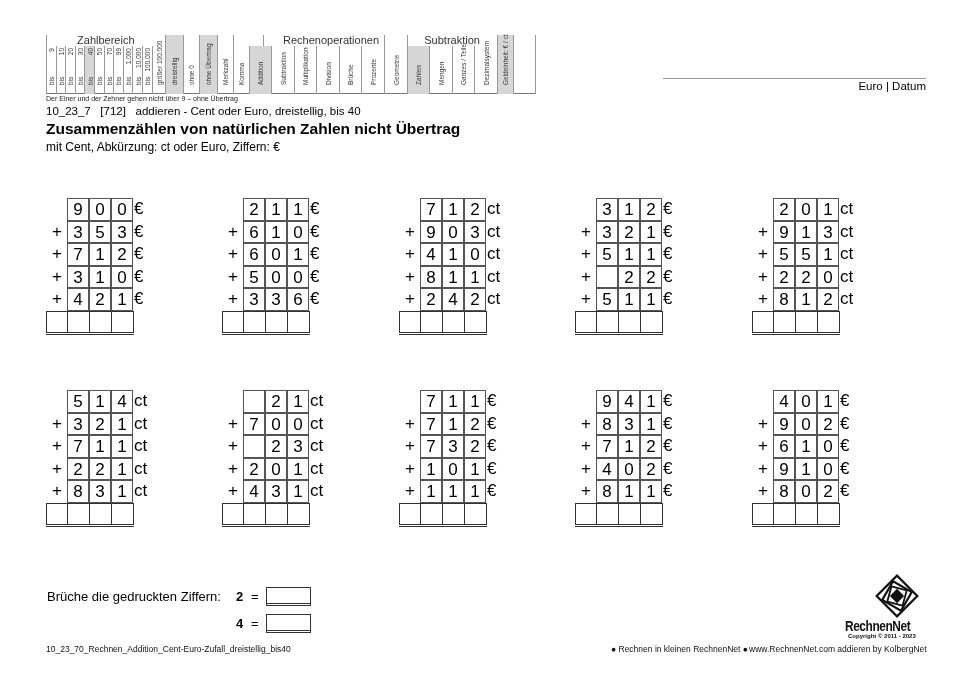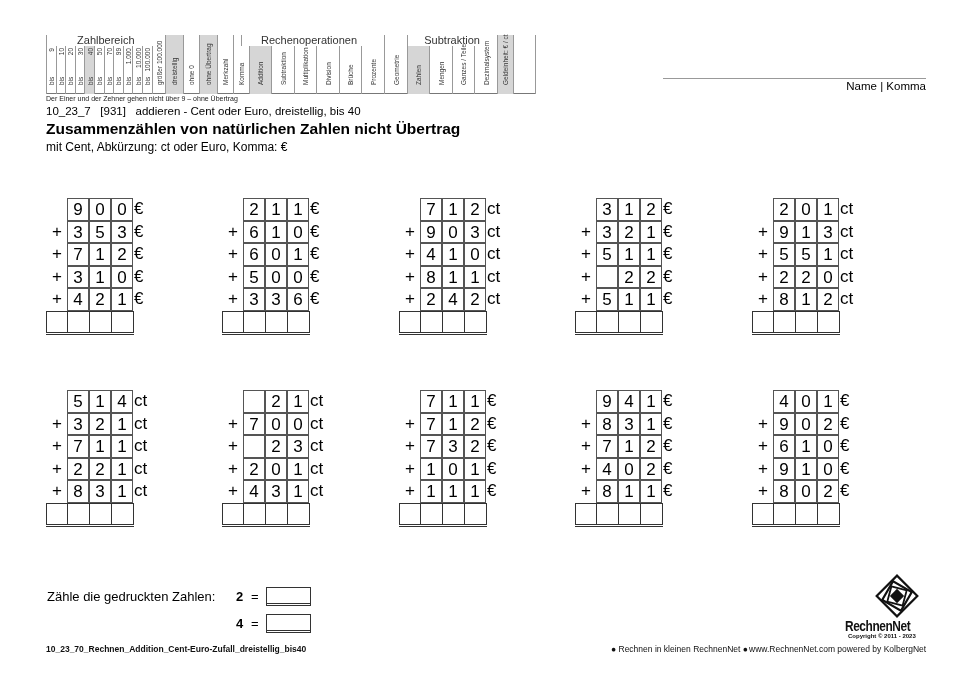--- a/index.html
+++ b/index.html
@@ -30,21 +30,21 @@
   .ocell { font-size:17px; }
   .unit { position:absolute; font-size:17px; line-height:22px; }
   .rescell { position:absolute; width:22px; height:22px; border:1px solid #333; box-sizing:border-box; }
   .resbase { position:absolute; height:3px; border-top:1px solid #333; border-bottom:1px solid #333; box-sizing:border-box; }
 
   .countlbl { position:absolute; left:47px; top:589px; font-size:13px; }
   .cnum { position:absolute; font-size:13px; font-weight:bold; }
   .ceq { position:absolute; font-size:13px; }
   .cbox { position:absolute; width:45px; height:19px; border:1px solid #333; border-bottom:3px double #333; box-sizing:border-box; }
 
-  .fname { position:absolute; left:46px; top:644px; font-size:8.5px; color:#111;font-weight:bold; }
+  .fname { position:absolute; left:46px; top:644px; font-size:8.5px; color:#111; }
   .slogan { position:absolute; left:611px; top:644px; font-size:8.5px; color:#111; }
   .www { position:absolute; left:749px; top:644px; font-size:8.5px; color:#111; }
   .logo { position:absolute; left:872px; top:572px; }
   .brand { position:absolute; left:845px; top:618px; font-size:14px; font-weight:bold; transform:scaleX(0.85); transform-origin:0 0; color:#111; letter-spacing:-0.5px;}
   .copy { position:absolute; left:848px; top:633px; font-size:6px; font-weight:bold; color:#111; }
 </style>
 </head>
 <body>
 
 <div class="hdr" id="hdr" style="width: 489.6px;">
@@ -123,21 +123,21 @@
     </div>
     <div class="hcol" style="left: 270.1px; width: 22.5px;">
       <span class="vt">Division</span>
     </div>
     <div class="hcol" style="left: 292.6px; width: 22.5px;">
       <span class="vt">Brüche</span>
     </div>
     <div class="hcol" style="left: 315.1px; width: 22.5px;">
       <span class="vt">Prozente</span>
     </div>
-    <div class="hgroup" style="left: 195px; width: 135px;">Rechenoperationen</div>
+    <div class="hgroup" style="left: 217px; width: 135px;">Rechenoperationen</div>
     <div class="hcol tall" style="left: 337.6px; width: 23px;">
       <span class="vt">Geometrie</span>
     </div>
     <div class="hcol sel" style="left: 360.6px; width: 22.5px;">
       <span class="vt">Zahlen</span>
     </div>
     <div class="hcol" style="left: 383.1px; width: 22.5px;">
       <span class="vt">Mengen</span>
     </div>
     <div class="hcol" style="left: 405.6px; width: 22.5px;">
@@ -150,26 +150,26 @@
     <div class="hcol sel tall" style="left: 450.6px; width: 16px;">
       <span class="vt">Geldeinheit: € / ct</span>
     </div>
     <div class="hcol tall" style="left: 466.6px; width: 22px;">
       <span class="vt"></span>
     </div>
     <div class="hcol tall" style="left: 488.6px; width: 1px;"></div>
   </div>
 
 <div class="topnote">Der Einer und der Zehner gehen nicht über 9 – ohne Übertrag</div>
-<div class="codeline" style="white-space:pre;">10_23_7   [931]   addieren - Cent oder Euro, dreistellig, bis 40</div>
+<div class="codeline" style="white-space:pre;">10_23_7   [712]   addieren - Cent oder Euro, dreistellig, bis 40</div>
 <div class="title">Zusammenzählen von natürlichen Zahlen nicht Übertrag</div>
-<div class="subtitle">mit Cent, Abkürzung: ct oder Euro, Komma: €</div>
+<div class="subtitle">mit Cent, Abkürzung: ct oder Euro, Ziffern: €</div>
 
 <div class="nameline"></div>
-<div class="namelbl">Name | Komma</div>
+<div class="namelbl">Euro | Datum</div>
 
 <div id="problems">
     <div class="prob" style="left: 46px; top: 198px;">
       <div class="cell ocell" style="left: 0px; top: 0px;"></div>
       <div class="cell dcell" style="left: 22px; top: 0px;">9</div>
       <div class="cell dcell" style="left: 44px; top: 0px;">0</div>
       <div class="cell dcell" style="left: 66px; top: 0px;">0</div>
       <div class="unit" style="left: 88px; top: 0px;">€</div>
       <div class="cell ocell" style="left: 0px; top: 22.5px;">+</div>
       <div class="cell dcell" style="left: 22px; top: 22.5px;">3</div>
@@ -480,31 +480,31 @@
       <div class="cell dcell" style="left: 66px; top: 90px;">2</div>
       <div class="unit" style="left: 88px; top: 90px;">€</div>
       <div class="rescell" style="left: 0px; top: 112.5px; width: 22px;"></div>
       <div class="rescell" style="left: 21px; top: 112.5px; width: 23px;"></div>
       <div class="rescell" style="left: 43px; top: 112.5px; width: 23px;"></div>
       <div class="rescell" style="left: 65px; top: 112.5px; width: 23px;"></div>
       <div class="resbase" style="left: 0px; top: 133.5px; width: 88px;"></div>
     </div>
   </div>
 
-<div class="countlbl">Zähle die gedruckten Zahlen:</div>
+<div class="countlbl">Brüche die gedruckten Ziffern:</div>
 <div class="cnum" style="left:236px; top:589px;">2</div>
 <div class="ceq" style="left:251px; top:589px;">=</div>
 <div class="cbox" style="left:266px; top:587px;"></div>
 <div class="cnum" style="left:236px; top:616px;">4</div>
 <div class="ceq" style="left:251px; top:616px;">=</div>
 <div class="cbox" style="left:266px; top:614px;"></div>
 
 <div class="fname">10_23_70_Rechnen_Addition_Cent-Euro-Zufall_dreistellig_bis40</div>
 <div class="slogan">● Rechnen in kleinen RechnenNet ●</div>
-<div class="www">www.RechnenNet.com powered by KolbergNet</div>
+<div class="www">www.RechnenNet.com addieren by KolbergNet</div>
 
 <svg class="logo" width="50" height="48" viewBox="0 0 50 48">
   <g transform="translate(25,24)">
     <rect x="-20" y="-20" width="40" height="40" transform="rotate(45) scale(0.72)" fill="none" stroke="#111" stroke-width="3"></rect>
     <rect x="-15" y="-15" width="30" height="30" transform="rotate(30) scale(0.72)" fill="none" stroke="#111" stroke-width="3"></rect>
     <rect x="-11" y="-11" width="22" height="22" transform="rotate(15) scale(0.72)" fill="none" stroke="#111" stroke-width="2.5"></rect>
     <rect x="-7" y="-7" width="14" height="14" transform="rotate(45) scale(0.72)" fill="#111"></rect>
   </g>
 </svg>
 <div class="brand">RechnenNet</div>

